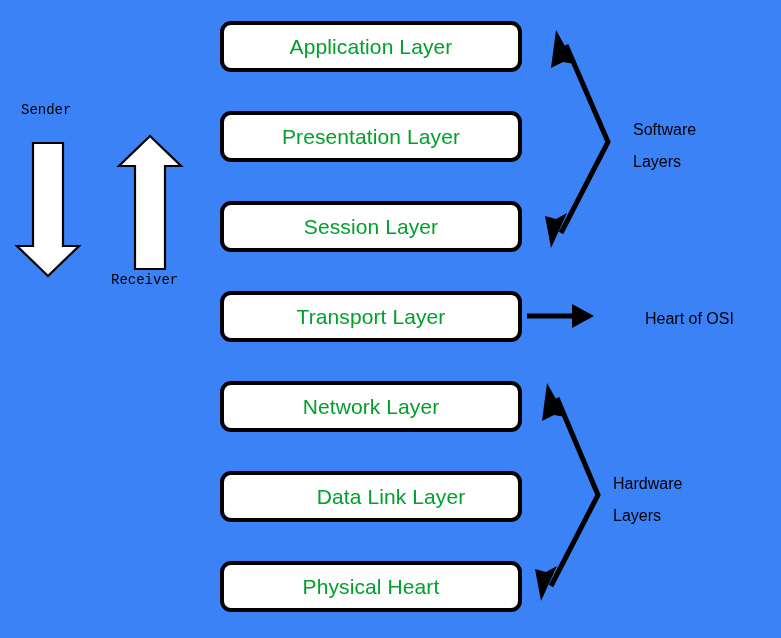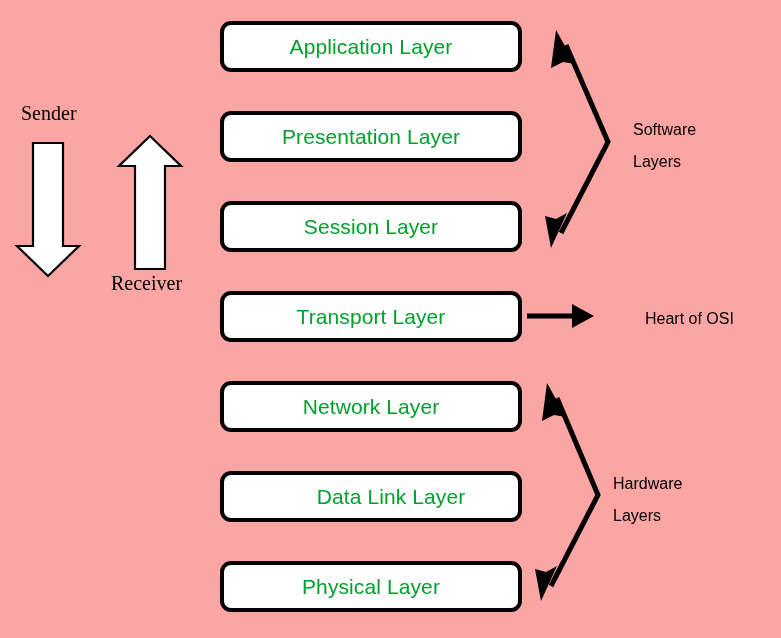--- a/index.html
+++ b/index.html
@@ -9,21 +9,21 @@
     background: #ffffff;
   }
   body {
     font-family: "Liberation Sans", sans-serif;
     -webkit-font-smoothing: antialiased;
   }
   #diagram {
     position: relative;
     width: 781px;
     height: 638px;
-    background: #fca5a5;
+    background: #3b82f6;
     overflow: hidden;
   }
 
   
   .layer-box {
     position: absolute;
     left: 220px;
     width: 302px;
     height: 51px;
     box-sizing: border-box;
@@ -47,22 +47,22 @@
   .side-text {
     position: absolute;
     font-family: "Liberation Sans", sans-serif;
     font-size: 16px;
     color: #000000;
     line-height: 32px;
     white-space: pre-line;
   }
   .flow-label {
     position: absolute;
-    font-family: Liberation Serif, serif;
-    font-size: 20px;
+    font-family: Liberation Mono, monospace;
+    font-size: 14px;
     color: #000000;
     line-height: 1;
     white-space: nowrap;
   }
 
   
   #arrow-layer {
     position: absolute;
     left: 0;
     top: 0;
@@ -111,21 +111,21 @@
 
   <div class="layer-box" style="top:381px;">
     <span class="layer-label" style="color: rgb(0, 160, 44);">Network Layer</span>
   </div>
 
   <div class="layer-box" style="top:471px;">
     <span class="layer-label" style="color: rgb(0, 160, 44); margin-left: 40px;">Data Link Layer</span>
   </div>
 
   <div class="layer-box" style="top:561px;">
-    <span class="layer-label" style="color: rgb(0, 160, 44);">Physical Layer</span>
+    <span class="layer-label" style="color: rgb(0, 160, 44);">Physical Heart</span>
   </div>
 
   <div class="flow-label" style="left:21px; top:103px;">Sender</div>
 
   <div class="flow-label" style="left:111px; top:273px;">Receiver</div>
 
   <div class="side-text" style="left:633px; top:114px;">Software
 Layers</div>
 
   <div class="side-text" style="left:605px; top:303px;margin-left:40px;">Heart of OSI</div>

